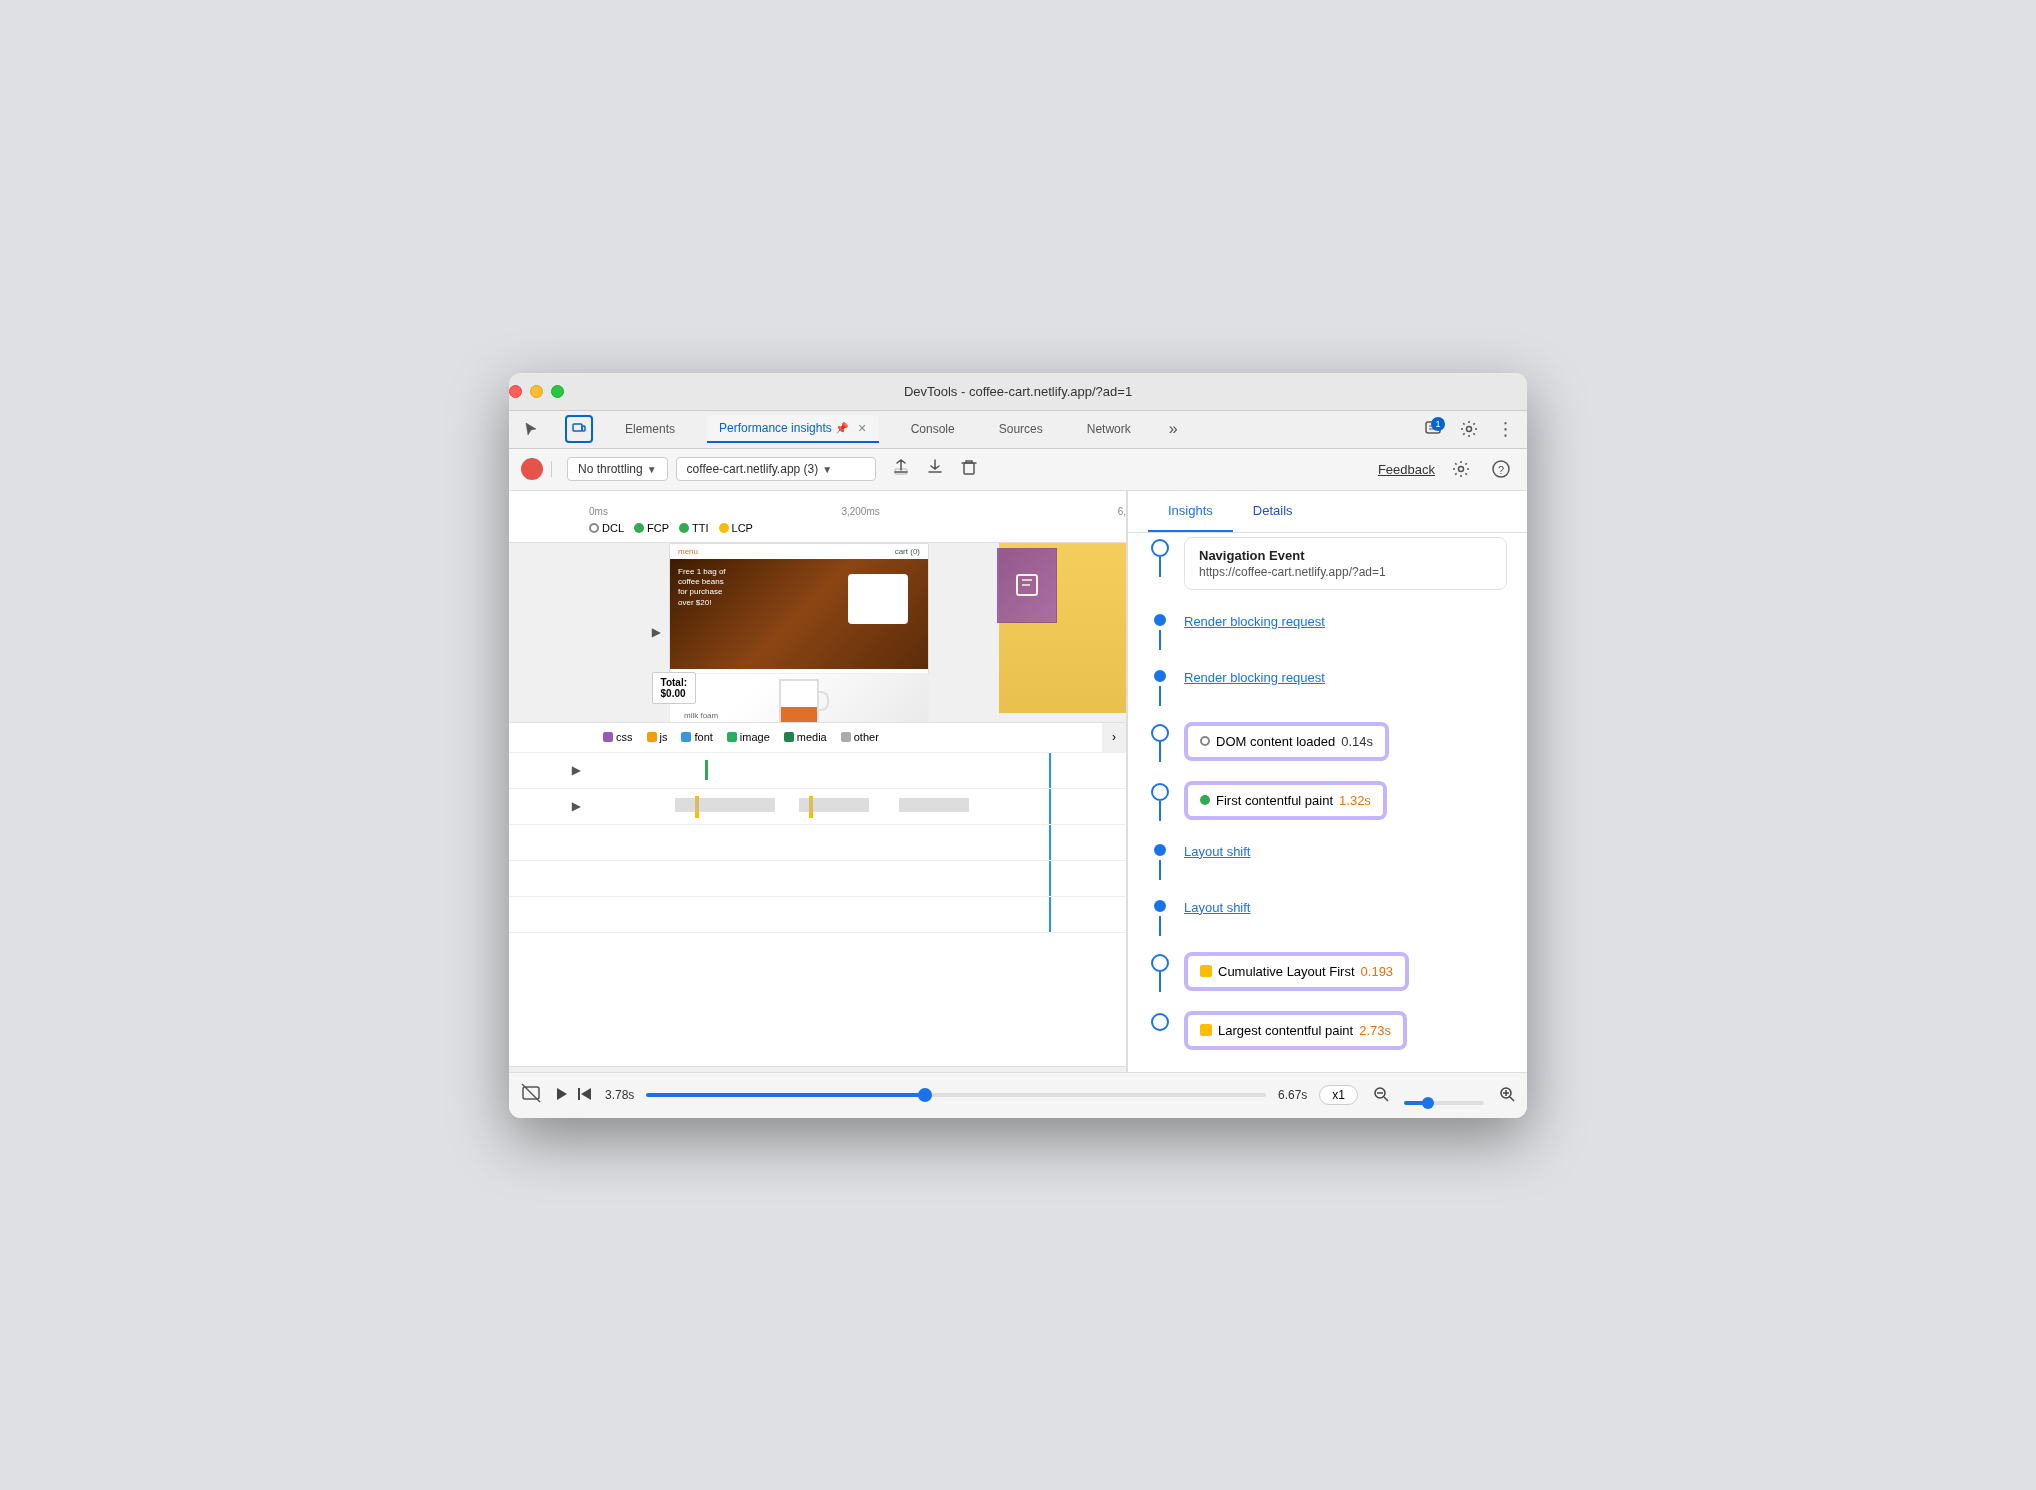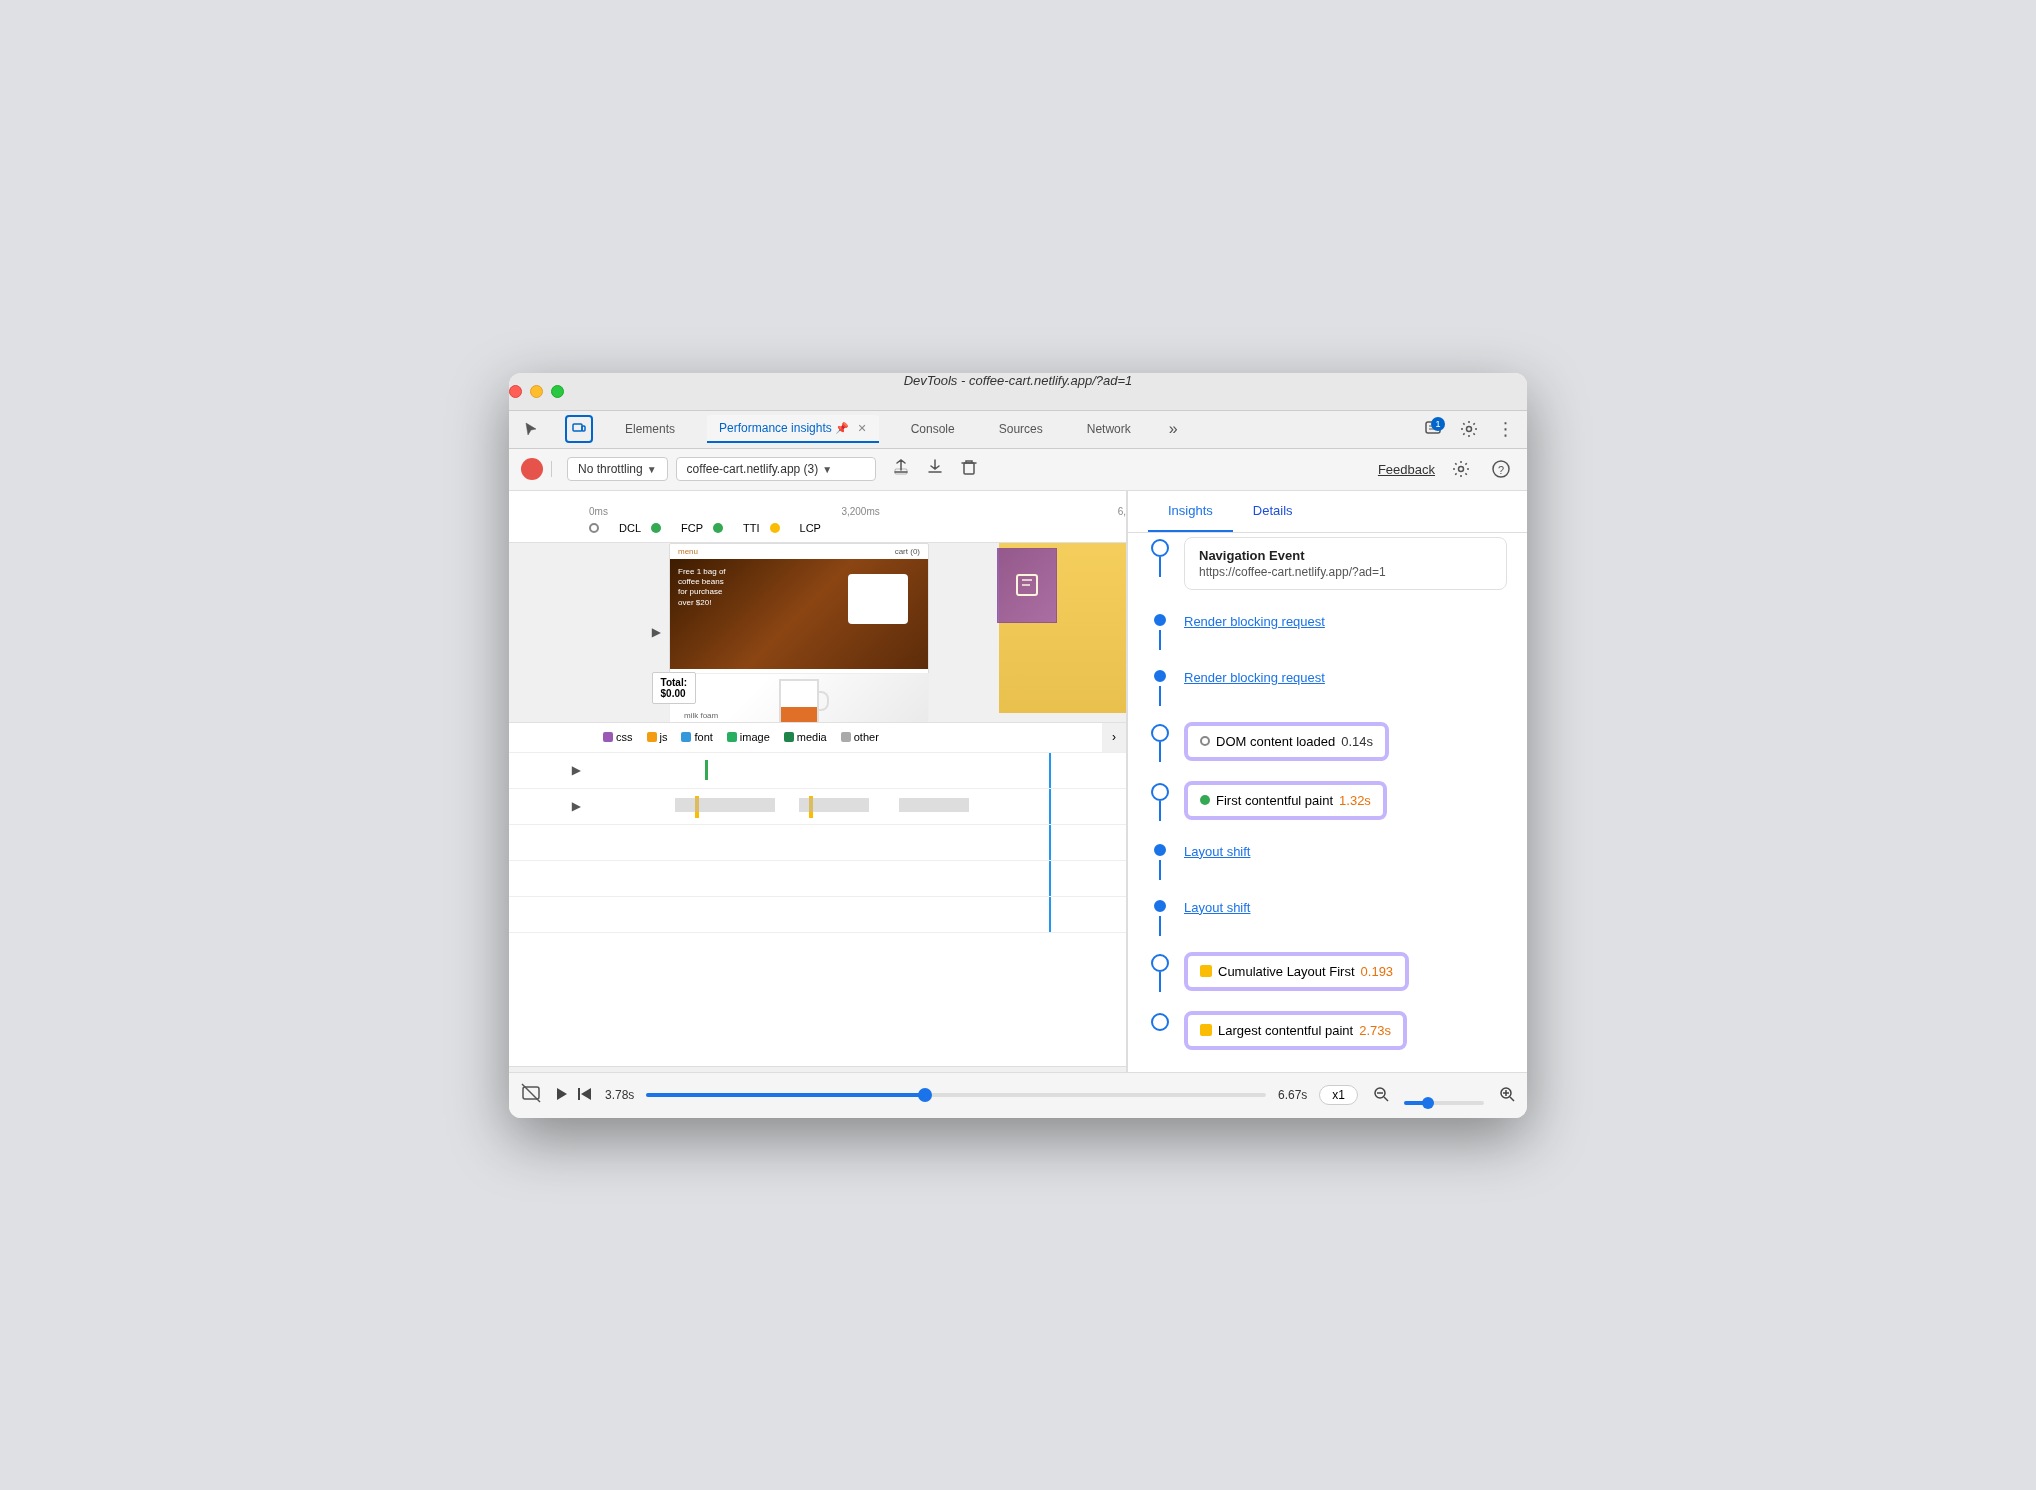--- a/index.html
+++ b/index.html
@@ -20,24 +20,24 @@
       box-shadow: 0 20px 60px rgba(0,0,0,0.4);
       display: flex;
       flex-direction: column;
       overflow: hidden;
     }
     
     .title-bar {
       background: #e8e8e8;
       height: 38px;
       display: flex;
+      align-items: center;
       padding: 0 0;
       border-bottom: 1px solid #ccc;
       position: relative;
-      font-style: italic;
     }
     .traffic-lights {
       display: flex;
       gap: 8px;
       align-items: center;
     }
     .traffic-light {
       width: 13px;
       height: 13px;
       border-radius: 50%;
@@ -226,21 +226,21 @@
       border-bottom: 1px solid #e0e0e0;
       display: flex;
       align-items: flex-end;
       padding-bottom: 4px;
       padding-left: 0;
       position: relative;
     }
     .marker {
       display: flex;
       align-items: center;
-      gap: 20px;
+      gap: 3px;
       font-size: 11px;
     }
     .marker-dot {
       width: 10px;
       height: 10px;
       border-radius: 50%;
     }
     .marker-circle {
       width: 10px;
       height: 10px;

